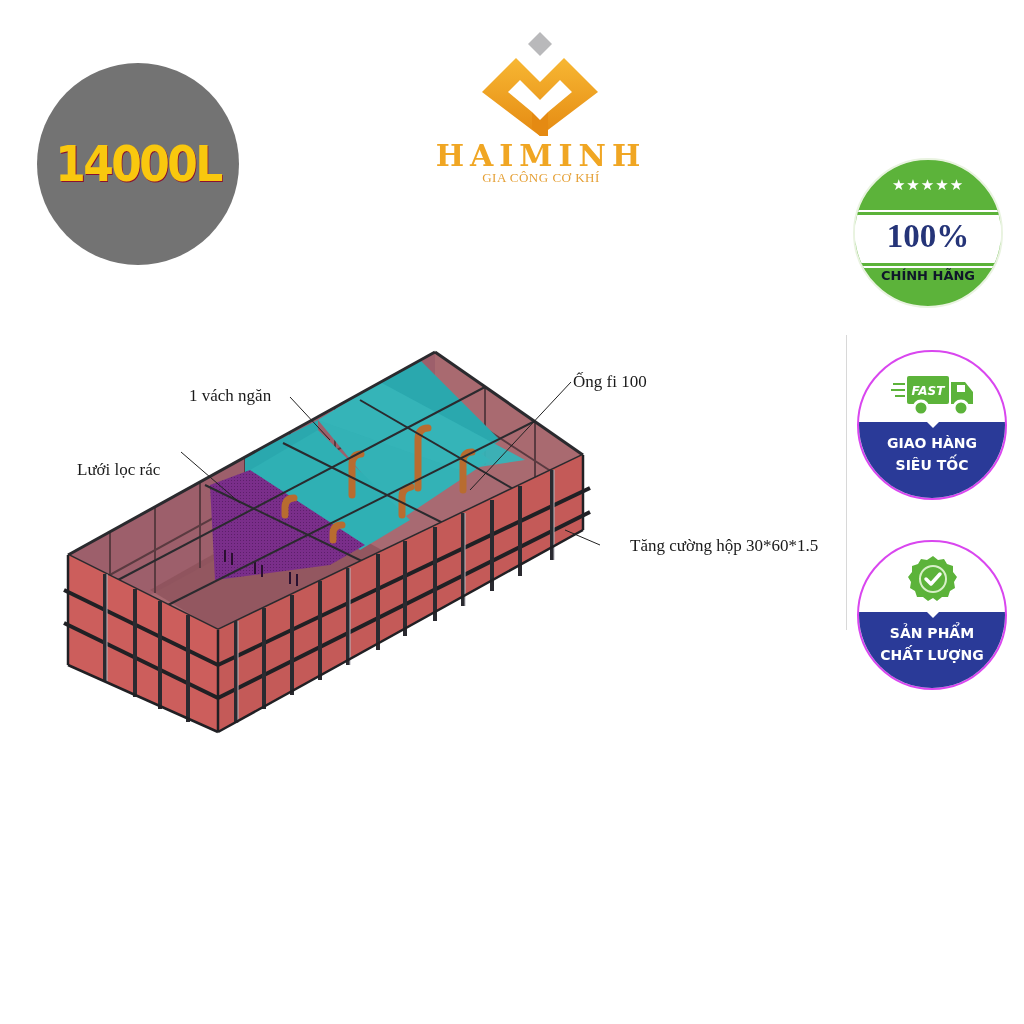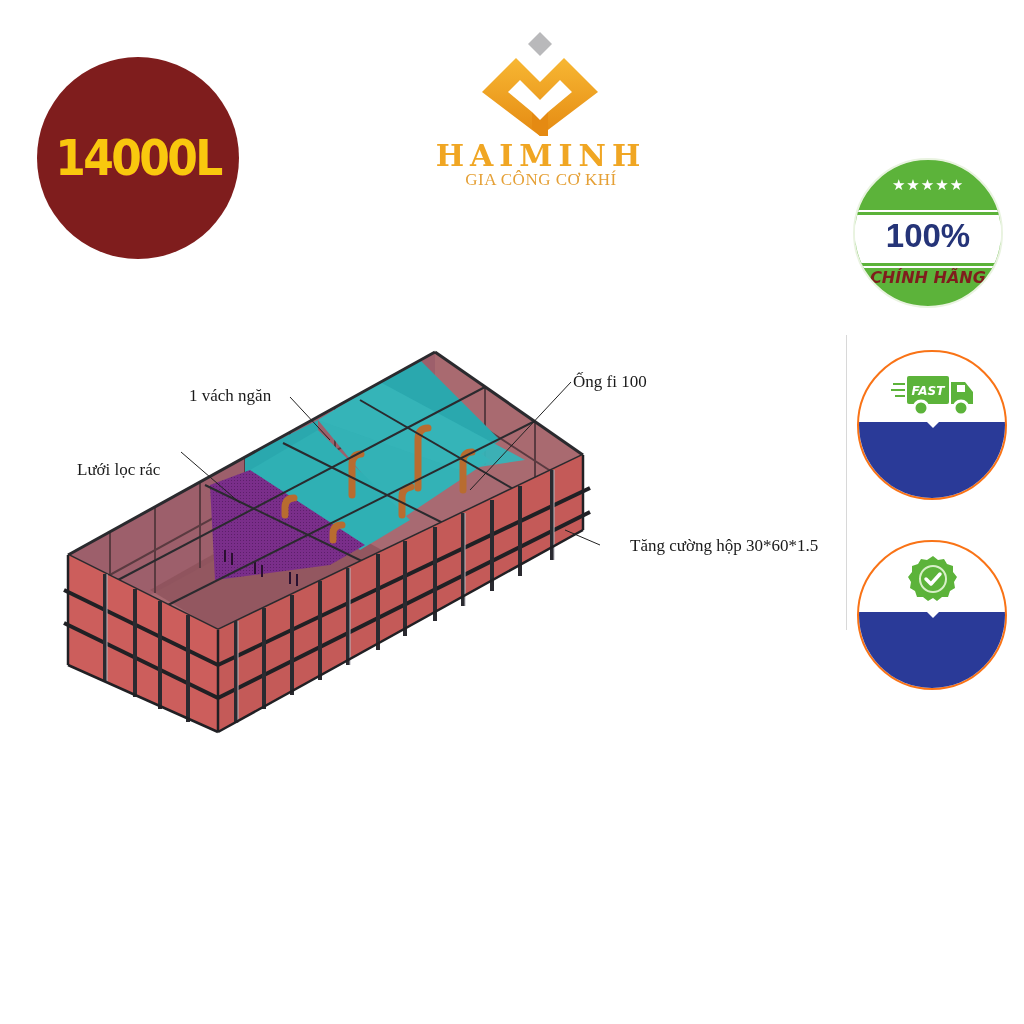--- a/index.html
+++ b/index.html
@@ -1,36 +1,36 @@
 <!DOCTYPE html>
 <html><head>
 <meta charset="utf-8">
 <style>
   html, body { margin:0; padding:0; background:#ffffff; }
   body { width:1024px; height:1024px; position:relative; overflow:hidden; font-family:"Liberation Serif", serif; }
   .abs { position:absolute; }
 
   
-  .cap-badge { left:37px; top:57px; width:202px; height:202px; border-radius:50%; background:#7f1d1d; display:flex; align-items:center; justify-content:center; }
+  .cap-badge { left:37px; top:63px; width:202px; height:202px; border-radius:50%; background:#737373; display:flex; align-items:center; justify-content:center; }
   .cap-text { font-family:"DejaVu Sans", sans-serif; font-weight:bold; color:#f9c80e; font-size:50px; letter-spacing:-3px; transform:scaleX(0.88); text-shadow:1px 1px 0 #8a1030; }
 
   
   .logo { left:420px; top:28px; width:250px; height:170px; }
   .logo-brand { left:426px; top:138px; width:230px; text-align:center; font-family:"DejaVu Serif", serif; font-weight:bold; font-size:30px; letter-spacing:6px; color:#f0a623; line-height:36px; }
-  .logo-tag { left:426px; top:170px; width:230px; text-align:center; font-family:"Liberation Serif", serif; font-size:17px; color:#e5a036; letter-spacing:0.5px; }
+  .logo-tag { left:426px; top:170px; width:230px; text-align:center; font-family:"Liberation Serif", serif; font-size:13px; color:#e5a036; letter-spacing:0.5px; }
 
   
   .badge { width:150px; height:150px; border-radius:50%; overflow:hidden; }
   .b1 { left:853px; top:158px; background:#5cb33a; border:2px solid #e9f3e0; box-sizing:border-box; }
   .b1-stars { position:absolute; left:0; right:0; top:16px; text-align:center; color:#fff; font-size:15px; letter-spacing:1px; font-family:"DejaVu Sans", sans-serif; }
   .b1-band { position:absolute; left:0; right:0; top:52px; height:48px; background:#fff; border-top:3px solid #5cb33a; border-bottom:3px solid #5cb33a; box-shadow:0 -2px 0 #fff, 0 2px 0 #fff; }
-  .b1-pct { position:absolute; left:0; right:0; top:54px; text-align:center; font-family:Liberation Sans, sans-serif; font-weight:bold; font-size:33px; color:#253478; line-height:44px; }
-  .b1-sub { position:absolute; left:0; right:0; top:108px; text-align:center; font-family:"DejaVu Sans", sans-serif; font-weight:bold; font-size:16px; color:#7f1d1d;font-style:italic; }
-
-  .b2, .b3 { background:#fff; border:2px solid #f97316; box-sizing:border-box; }
+  .b1-pct { position:absolute; left:0; right:0; top:54px; text-align:center; font-family:Liberation Serif, serif; font-weight:bold; font-size:33px; color:#253478; line-height:44px; }
+  .b1-sub { position:absolute; left:0; right:0; top:108px; text-align:center; font-family:"DejaVu Sans", sans-serif; font-weight:bold; font-size:13px; color:#0f172a; }
+
+  .b2, .b3 { background:#fff; border:2px solid #d946ef; box-sizing:border-box; }
   .b2 { left:857px; top:350px; }
   .b3 { left:857px; top:540px; }
   .half-blue { position:absolute; left:0; right:0; bottom:0; height:76px; background:#2a3a98; }
   .notch { position:absolute; left:67px; top:-1px; width:0; height:0; border-left:7px solid transparent; border-right:7px solid transparent; border-top:7px solid #fff; }
   .b-text { position:absolute; left:0; right:0; top:80px; text-align:center; color:#fff; font-family:"DejaVu Sans", sans-serif; font-weight:bold; font-size:14px; line-height:22px; }
 
   .divider { left:846px; top:335px; width:1px; height:295px; background:#d8d8d8; }
 
   .label { font-family:"Liberation Serif", serif; font-size:17px; color:#1a1a1a; white-space:nowrap; }
 </style>
@@ -73,31 +73,39 @@
     <rect x="16" y="6" width="42" height="28" rx="2" fill="#5cb33a"></rect>
     <path d="M60 12 H74 L82 22 V34 H60 Z" fill="#5cb33a"></path>
     <rect x="66" y="15" width="8" height="7" fill="#fff"></rect>
     <circle cx="30" cy="38" r="7" fill="#5cb33a" stroke="#fff" stroke-width="3"></circle>
     <circle cx="70" cy="38" r="7" fill="#5cb33a" stroke="#fff" stroke-width="3"></circle>
     <text x="37" y="25" text-anchor="middle" font-family="DejaVu Sans, sans-serif" font-weight="bold" font-style="italic" font-size="12" fill="#fff">FAST</text>
   </svg>
   <div class="half-blue">
       <div class="notch"></div>
     </div>
+  <div class="b-text">
+    <div>GIAO HÀNG</div>
+    <div>SIÊU TỐC</div>
+  </div>
 </div>
 
 <div class="abs badge b3">
   <svg style="position:absolute;left:48px;top:12px" width="52" height="52" viewBox="0 0 52 52">
     <path d="M26 2 L31 6 L37 5 L40 10 L46 12 L46 18 L50 23 L47 28 L48 34 L43 37 L41 43 L35 43 L30 47 L26 44 L21 47 L16 43 L10 43 L8 37 L3 34 L4 28 L1 23 L5 18 L5 12 L11 10 L14 5 L20 6 Z" fill="#5cb33a"></path>
     <circle cx="26" cy="25" r="13" fill="none" stroke="#d8f0c8" stroke-width="2"></circle>
     <path d="M19 25 L24 30 L33 20" fill="none" stroke="#fff" stroke-width="3.5" stroke-linecap="round" stroke-linejoin="round"></path>
   </svg>
   <div class="half-blue">
       <div class="notch"></div>
     </div>
+  <div class="b-text">
+    <div>SẢN PHẨM</div>
+    <div>CHẤT LƯỢNG</div>
+  </div>
 </div>
 
 <svg class="abs" style="left:0;top:0" width="1024" height="1024" viewBox="0 0 1024 1024">
   <defs>
     <pattern id="mesh" width="3" height="3" patternUnits="userSpaceOnUse">
       <rect width="3" height="3" fill="#7a2e8a"></rect>
       <rect width="1" height="1" fill="#5c1f6a"></rect>
     </pattern>
   </defs>
 

